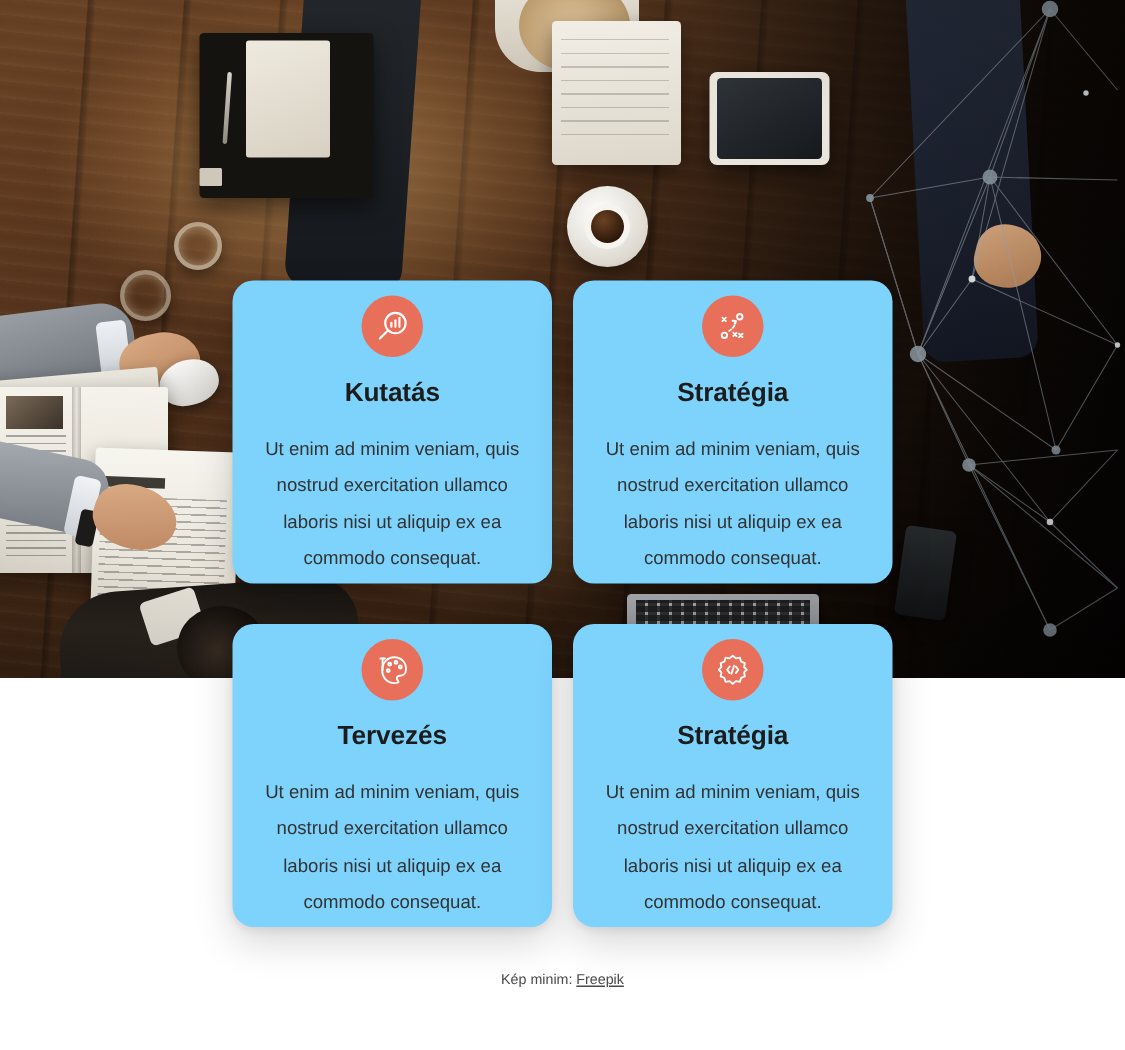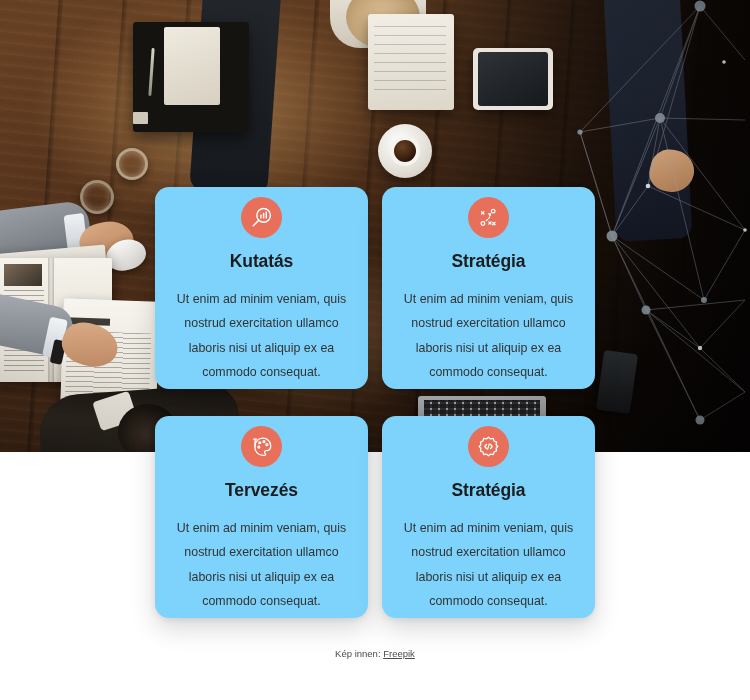--- a/index.html
+++ b/index.html
@@ -561,15 +561,15 @@
         <path d="M12.9 9.2 L11.1 14.8"></path>
       </svg>
     </div>
     <div class="card-title">Stratégia</div>
     <div class="card-body">Ut enim ad minim veniam, quis nostrud exercitation ullamco laboris nisi ut aliquip ex ea commodo consequat.</div>
   </div>
 
 </div>
 
 <div class="attribution">
-  <span>Kép innen:</span>
+  <span>Kép minim:</span>
   <a href="#">Freepik</a>
 </div>
 
 </body></html>

